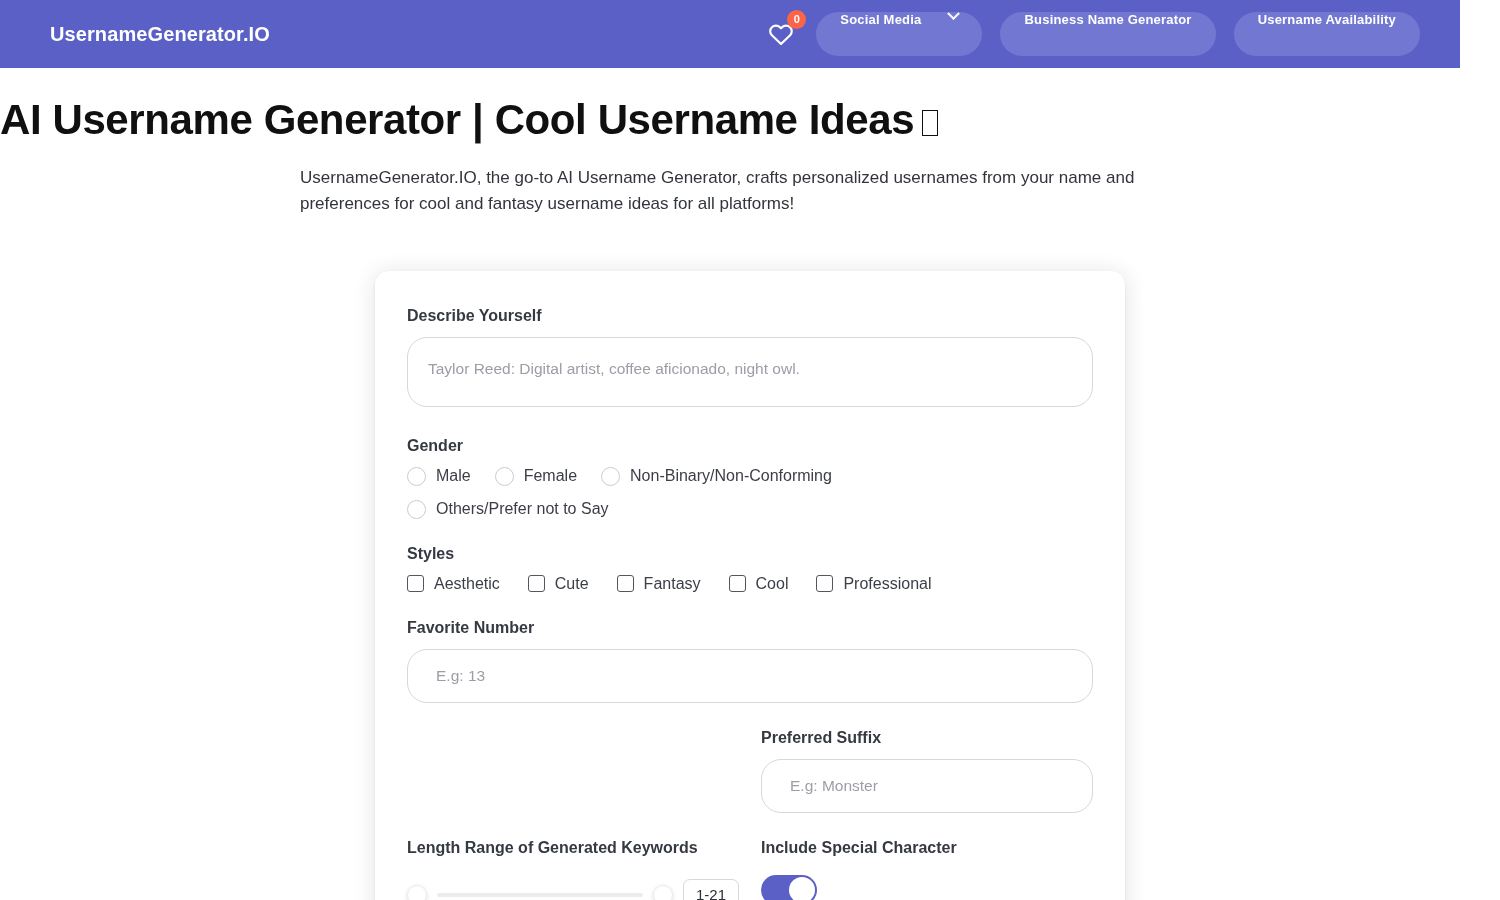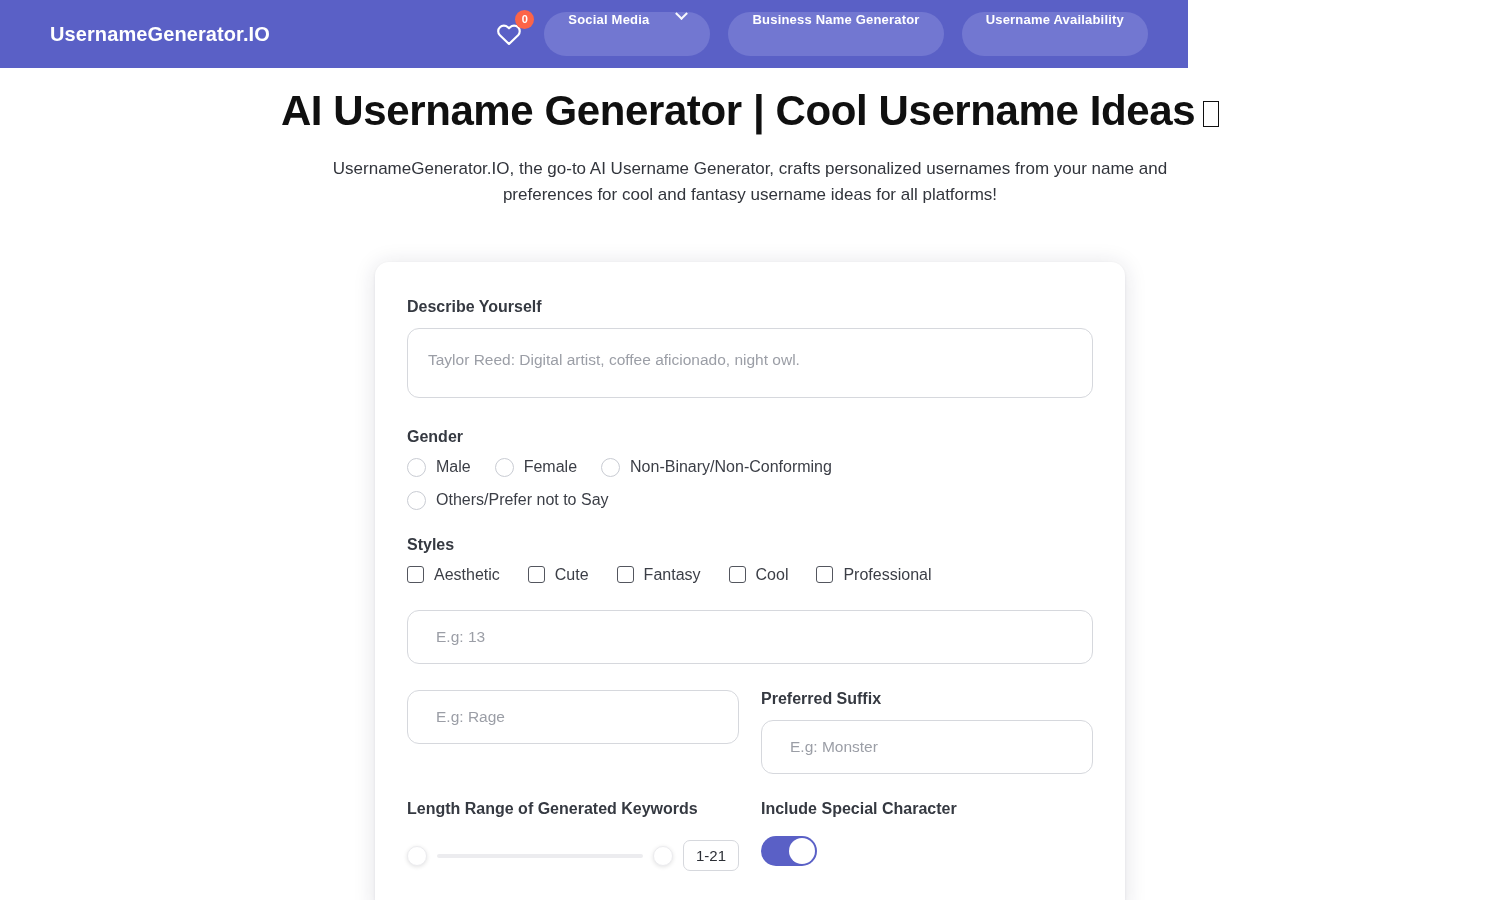--- a/index.html
+++ b/index.html
@@ -11,21 +11,21 @@
     height: 900px;
     overflow: hidden;
     background: #ffffff;
     font-family: "Liberation Sans", "DejaVu Sans", sans-serif;
     -webkit-font-smoothing: antialiased;
   }
 
   
   .navbar {
     position: relative;
-    width: 1188px;
+    width: 1460px;
     height: 68px;
     background: #5a60c6;
     display: flex;
     align-items: center;
     padding: 0 40px 0 50px;
   }
   .brand {
     color: #ffffff;
     font-size: 20px;
     font-weight: 700;
@@ -86,22 +86,21 @@
     width: 9px;
     height: 9px;
     border-right: 2px solid #ffffff;
     border-bottom: 2px solid #ffffff;
     transform: rotate(45deg) translate(-2px, -2px);
     opacity: .95;
   }
 
   
   .hero {
-    text-align: center;
-    padding-top: 19px;
+    padding-top: 28px;
   }
   .hero h1 {
     margin: 0;
     font-size: 42px;
     line-height: 1.12;
     font-weight: 700;
     color: #101010;
     letter-spacing: -.4px;
   }
   .hero h1 .tofu {
@@ -137,21 +136,21 @@
     font-size: 16px;
     font-weight: 700;
     color: #353941;
     margin-bottom: 12px;
     display: block;
   }
   .textarea-box,
   .text-input {
     width: 100%;
     border: 1px solid #d6d8dd;
-    border-radius: 12px;
+    border-radius: 20px;
     background: #ffffff;
     font-family: inherit;
     font-size: 15.5px;
     color: #2c2f36;
     outline: none;
   }
   .textarea-box {
     height: 70px;
     padding: 22px 20px;
     resize: none;
@@ -360,27 +359,27 @@
         </div>
         <div class="opt">
           <span class="check-box"></span>
           <span>Professional</span>
         </div>
       </div>
     </div>
 
     <div class="two-col">
       <div class="col">
+        <label class="field-label">Favorite Number</label>
         <input class="text-input" type="text" placeholder="E.g: 13" style="">
       </div>
     </div>
 
     <div class="two-col">
       <div class="col">
-        <input class="text-input" type="text" placeholder="E.g: Rage" style="">
       </div>
       <div class="col">
         <label class="field-label">Preferred Suffix</label>
         <input class="text-input" type="text" placeholder="E.g: Monster" style="">
       </div>
     </div>
 
     <div class="bottom-row">
       <div class="col">
         <label class="field-label">Length Range of Generated Keywords</label>

